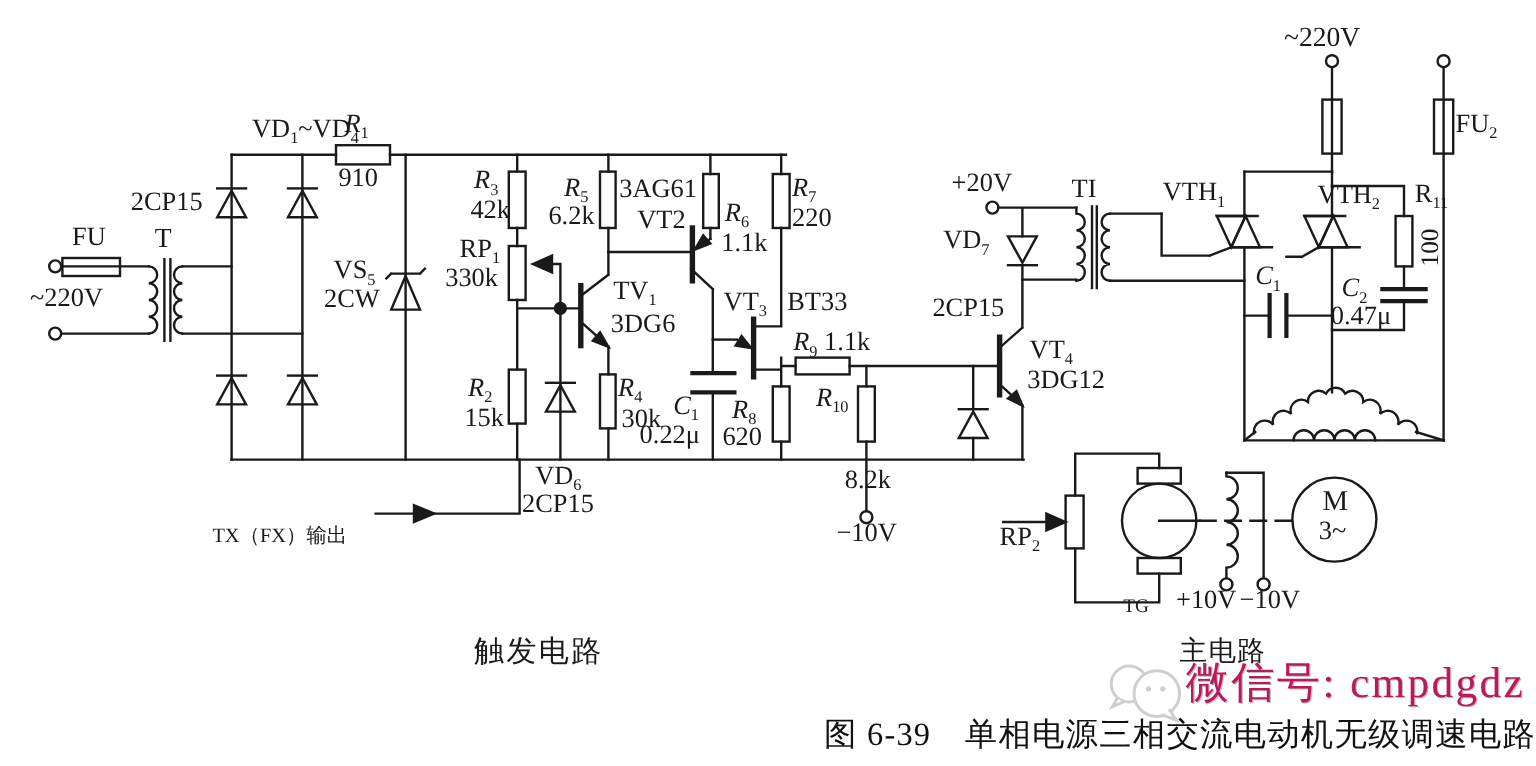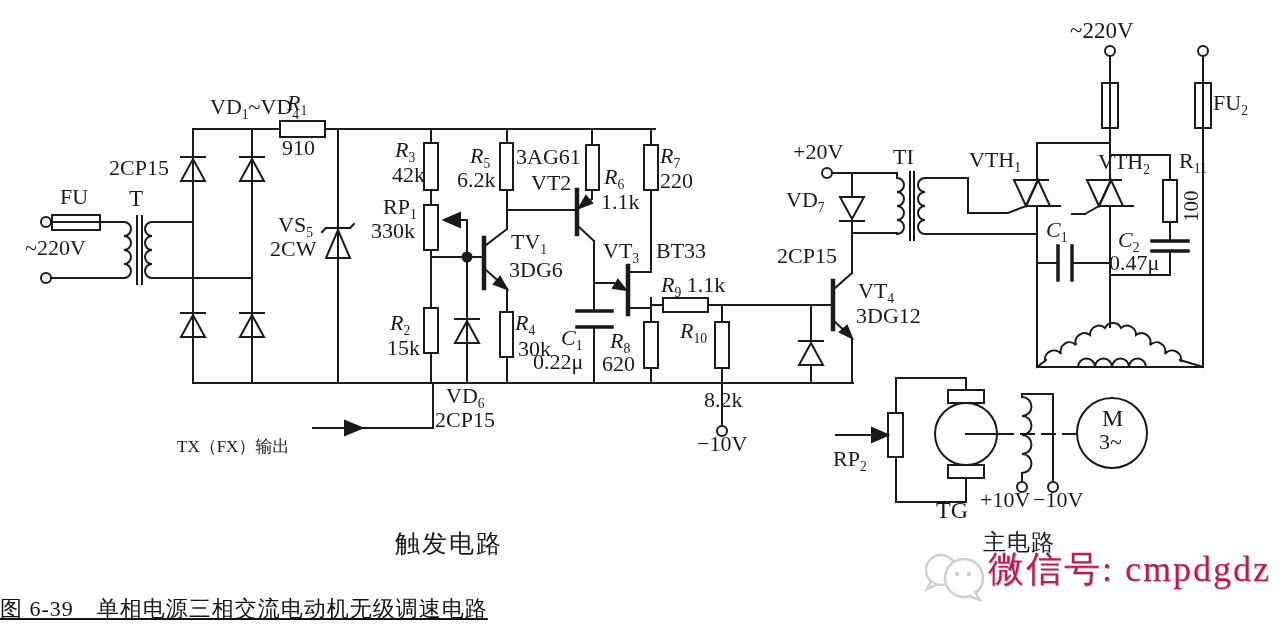--- a/index.html
+++ b/index.html
@@ -5,22 +5,22 @@
   html,body{margin:0;padding:0;background:#ffffff;}
   .stage{position:relative;width:1280px;height:638px;background:#ffffff;overflow:hidden;
          font-family:"Liberation Serif","DejaVu Serif",serif;}
   svg{position:absolute;left:0;top:0;}
   .lbl{position:absolute;font-family:"Liberation Serif","DejaVu Serif",serif;
        color:#1a1a1a;font-size:22px;line-height:1.02;white-space:nowrap;}
   .lbl sub{font-size:0.62em;line-height:0;}
   .lbl .it{font-style:italic;}
   .rot{transform:rotate(-90deg);transform-origin:0 0;}
   .wm{color:#be185d;text-shadow:1px 1px 0 #bdbdbd;font-size:36px;letter-spacing:2px;}
-  .caption{position:absolute;left:0;right:0;top:594px;text-align:left;
-           font-size:22px;color:#111;letter-spacing:1px;text-decoration:underline;}
+  .caption{position:absolute;left:0;right:0;top:594px;text-align:right;
+           font-size:27px;color:#111;letter-spacing:1px;}
 </style>
 </head>
 <body>
 
 <div class="stage">
 
 <svg width="1280" height="638" viewBox="0 0 1280 638" fill="none" stroke="#1a1a1a" stroke-width="2" stroke-linecap="square">
 
   <g>
     <path d="M51 222 H124 M51 278 H124"></path>
@@ -259,22 +259,22 @@
       <span class="lbl" style="left: 602px; top: 353px;"><span>620</span></span>
       <span class="lbl" style="left: 680px; top: 320px;"><span class="it">R</span><sub>10</sub></span>
       <span class="lbl" style="left: 704px; top: 353px; margin-top: 36px;"><span>8.2k</span></span>
       <span class="lbl" style="left: 697px; top: 433px;"><span>−10V</span></span>
       <span class="lbl" style="left: 793px; top: 141px;"><span>+20V</span></span>
       <span class="lbl" style="left: 786px; top: 189px;"><span>VD</span><sub>7</sub></span>
       <span class="lbl" style="left: 777px; top: 245px;"><span>2CP15</span></span>
       <span class="lbl" style="left: 893px; top: 146px;"><span>TI</span></span>
       <span class="lbl" style="left: 858px; top: 280px;"><span>VT</span><sub>4</sub></span>
       <span class="lbl" style="left: 856px; top: 305px;"><span>3DG12</span></span>
-      <span class="lbl" style="left: 833px; top: 448px;"><span>RP</span><sub>2</sub></span>
-      <span class="lbl" style="left: 936px; top: 498px; font-size: 24px;"><span>TG</span></span>
+      <span class="lbl" style="left: 833px; top: 436px;"><span>RP</span><sub>2</sub></span>
+      <span class="lbl" style="left: 936px; top: 498px; font-size: 16px;"><span>TG</span></span>
       <span class="lbl" style="left: 980px; top: 489px;"><span>+10V</span></span>
       <span class="lbl" style="left: 1033px; top: 489px;"><span>−10V</span></span>
       <span class="lbl" style="left: 1102px; top: 406px; font-size: 24px;"><span>M</span></span>
       <span class="lbl" style="left: 1099px; top: 431px;"><span>3~</span></span>
       <span class="lbl" style="left: 969px; top: 149px;"><span>VTH</span><sub>1</sub></span>
       <span class="lbl" style="left: 1098px; top: 151px;"><span>VTH</span><sub>2</sub></span>
       <span class="lbl" style="left: 1179px; top: 150px;"><span>R</span><sub>11</sub></span>
       <span class="lbl rot" style="left: 1181px; top: 222px; font-size: 21px;"><span>100</span></span>
       <span class="lbl" style="left: 1046px; top: 219px;"><span class="it">C</span><sub>1</sub></span>
       <span class="lbl" style="left: 1118px; top: 229px;"><span class="it">C</span><sub>2</sub></span>

